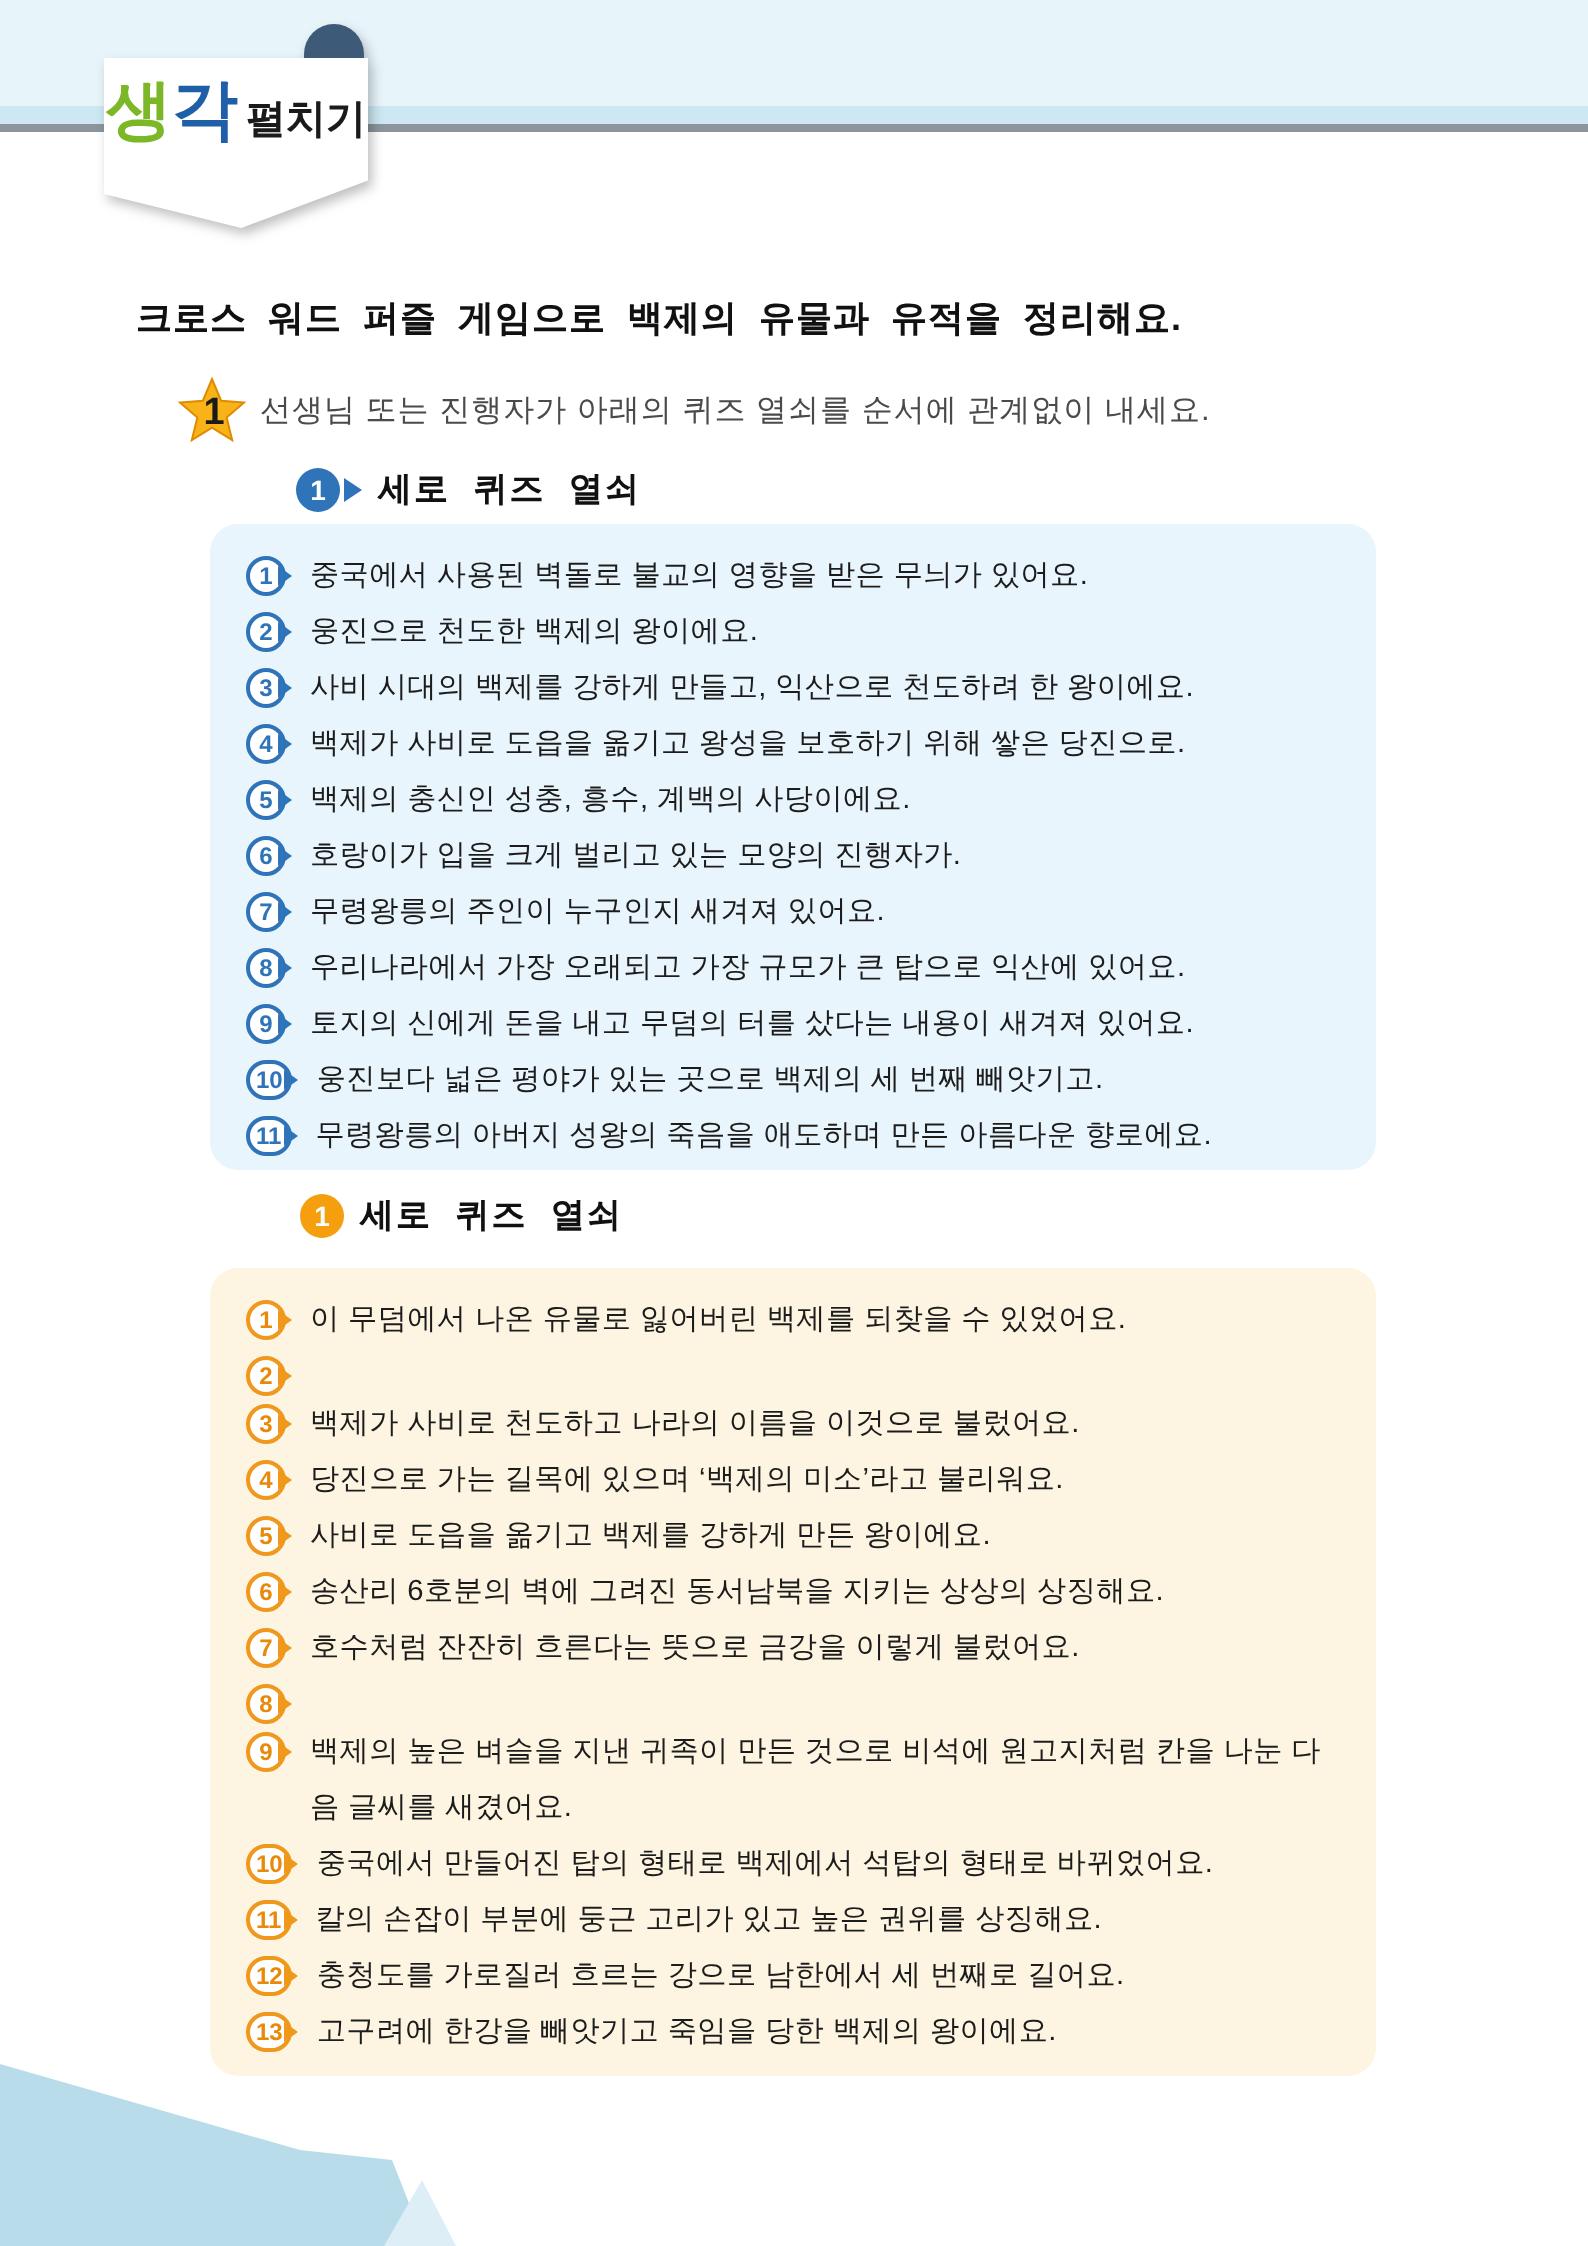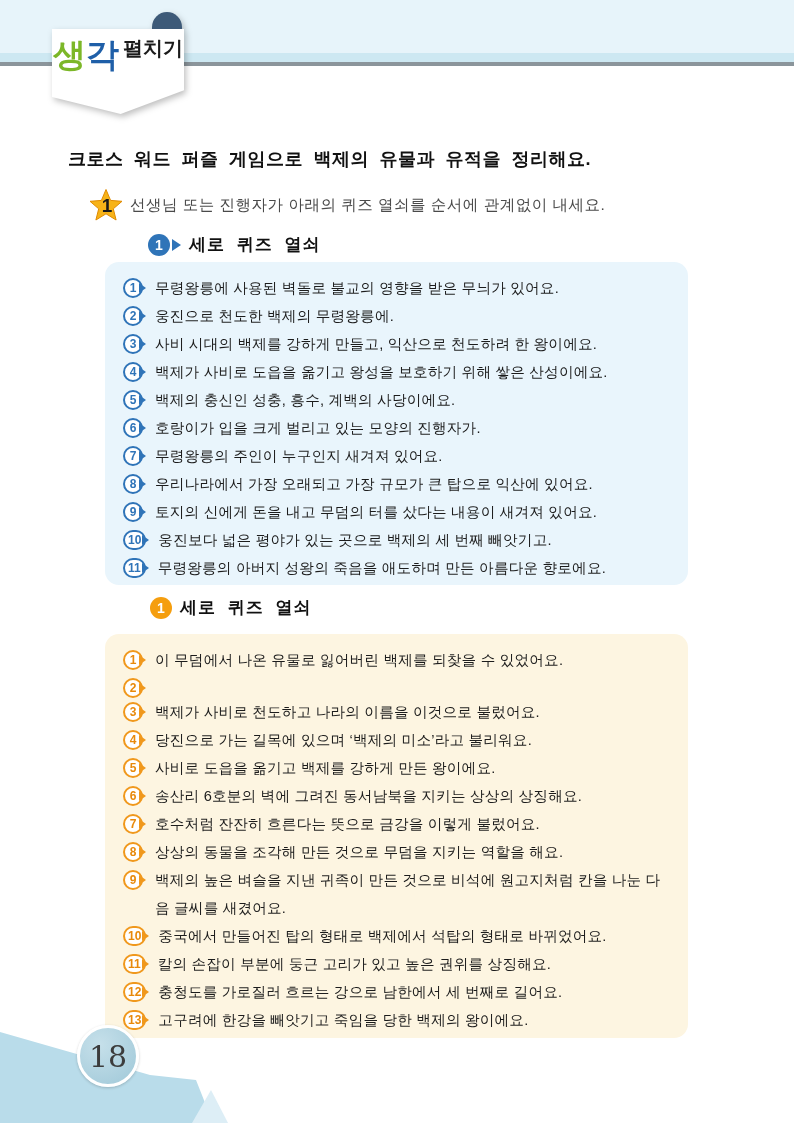--- a/index.html
+++ b/index.html
@@ -12,21 +12,21 @@
   .top-line{position:absolute;left:0;top:62px;width:794px;height:4px;background:#8b959b;}
 
   
   .banner{position:absolute;left:52px;top:12px;width:132px;height:102px;filter:drop-shadow(2px 3px 3px rgba(0,0,0,.25));}
   .banner-fold{position:absolute;right:2px;top:0;width:30px;height:36px;background:#3d5a78;border-radius:16px 16px 0 0;}
   .banner-body{position:absolute;left:0;top:17px;width:132px;height:85px;background:#fff;
     clip-path:polygon(0 0,100% 0,100% 72%,52% 100%,0 80%);
     display:flex;align-items:flex-start;justify-content:center;padding-top:9px;box-sizing:border-box;}
   .logo-green{color:#7cb728;font-size:33px;font-weight:800;line-height:1;}
   .logo-blue{color:#1f5fa8;font-size:33px;font-weight:800;line-height:1;}
-  .logo-black{color:#1a1a1a;font-size:20px;font-weight:800;line-height:1;margin-left:4px;}
+  .logo-black{color:#1a1a1a;font-size:20px;font-weight:800;line-height:1;margin-left:4px;margin-top:12px;}
 
   
   .doc-title{position:absolute;left:0;top:147px;width:659px;text-align:center;
     font-size:18px;font-weight:800;color:#111;letter-spacing:.5px;word-spacing:5px;}
 
   
   .instruction{position:absolute;left:86px;top:185px;width:660px;display:flex;align-items:center;}
   .star-wrap{width:40px;height:40px;flex-shrink:0;margin-right:4px;}
   .instruction-text{font-size:15.5px;color:#4a4a4a;letter-spacing:.5px;}
 
@@ -97,33 +97,33 @@
 
   <div class="sec-header" id="sec1-header">
     <span class="header-badge blue">1</span>
     <span class="tri-right"></span>
     <span class="sec-heading">세로 퀴즈 열쇠</span>
   </div>
 
   <div class="panel blue">
       <div class="quiz-item">
         <span class="item-badge">1</span>
-        <span class="item-text">무령왕릉에 사용된 벽돌로 불교의 영향을 받은 무늬가 있어요.</span>
+        <span class="item-text">중국에서 사용된 벽돌로 불교의 영향을 받은 무늬가 있어요.</span>
       </div>
       <div class="quiz-item">
         <span class="item-badge">2</span>
-        <span class="item-text">웅진으로 천도한 백제의 무령왕릉에.</span>
+        <span class="item-text">웅진으로 천도한 백제의 왕이에요.</span>
       </div>
       <div class="quiz-item">
         <span class="item-badge">3</span>
         <span class="item-text">사비 시대의 백제를 강하게 만들고, 익산으로 천도하려 한 왕이에요.</span>
       </div>
       <div class="quiz-item">
         <span class="item-badge">4</span>
-        <span class="item-text">백제가 사비로 도읍을 옮기고 왕성을 보호하기 위해 쌓은 산성이에요.</span>
+        <span class="item-text">백제가 사비로 도읍을 옮기고 왕성을 보호하기 위해 쌓은 당진으로.</span>
       </div>
       <div class="quiz-item">
         <span class="item-badge">5</span>
         <span class="item-text">백제의 충신인 성충, 흥수, 계백의 사당이에요.</span>
       </div>
       <div class="quiz-item">
         <span class="item-badge">6</span>
         <span class="item-text">호랑이가 입을 크게 벌리고 있는 모양의 진행자가.</span>
       </div>
       <div class="quiz-item">
@@ -176,21 +176,20 @@
       <div class="quiz-item">
         <span class="item-badge">6</span>
         <span class="item-text">송산리 6호분의 벽에 그려진 동서남북을 지키는 상상의 상징해요.</span>
       </div>
       <div class="quiz-item">
         <span class="item-badge">7</span>
         <span class="item-text">호수처럼 잔잔히 흐른다는 뜻으로 금강을 이렇게 불렀어요.</span>
       </div>
       <div class="quiz-item">
         <span class="item-badge">8</span>
-        <span class="item-text">상상의 동물을 조각해 만든 것으로 무덤을 지키는 역할을 해요.</span>
       </div>
       <div class="quiz-item">
         <span class="item-badge">9</span>
         <span class="item-text">백제의 높은 벼슬을 지낸 귀족이 만든 것으로 비석에 원고지처럼 칸을 나눈 다음 글씨를 새겼어요.</span>
       </div>
       <div class="quiz-item">
         <span class="item-badge">10</span>
         <span class="item-text">중국에서 만들어진 탑의 형태로 백제에서 석탑의 형태로 바뀌었어요.</span>
       </div>
       <div class="quiz-item">
@@ -205,17 +204,14 @@
         <span class="item-badge">13</span>
         <span class="item-text">고구려에 한강을 빼앗기고 죽임을 당한 백제의 왕이에요.</span>
       </div>
     </div>
 
   <svg class="bottom-art" width="240" height="95" viewBox="0 0 240 95">
     <polygon points="0,4 150,47 196,52 213,95 0,95" fill="#b9dcea"></polygon>
     <polygon points="192,95 211,62 228,95" fill="#ddeef6"></polygon>
   </svg>
 
-  <div class="page-badge">
-    <span>18</span>
-  </div>
 
 </div>
 
 </body></html>

